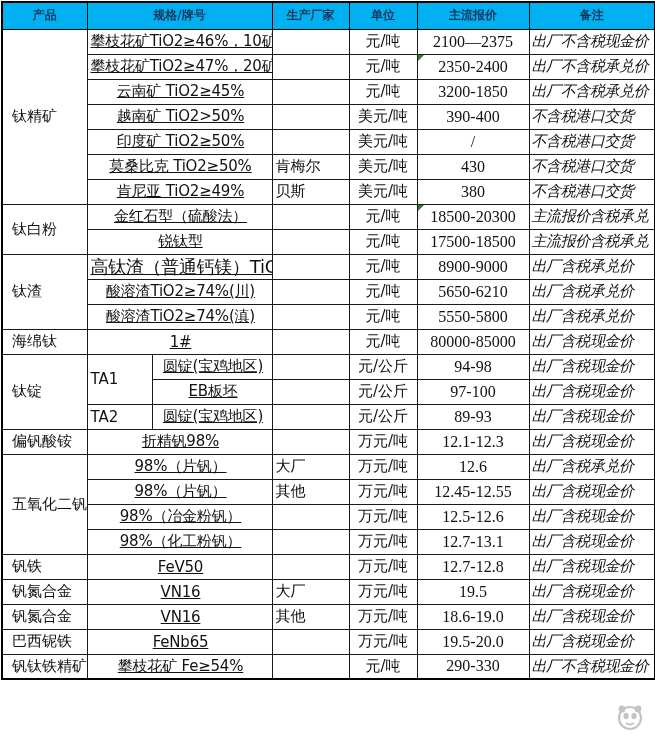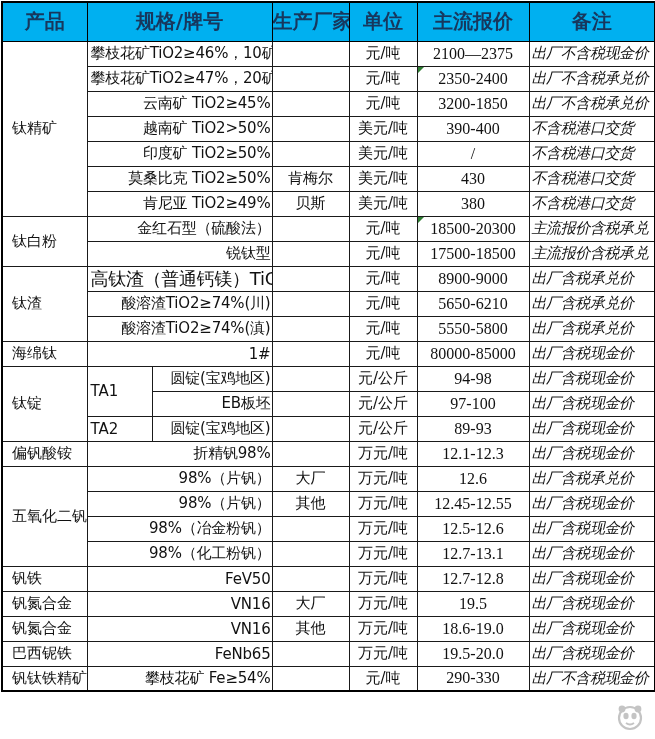--- a/index.html
+++ b/index.html
@@ -17,35 +17,35 @@
     position:relative;overflow:hidden;
   }
   .sheet{position:absolute;top:0;left:0;}
   table{
     border-collapse:collapse;table-layout:fixed;
     width:653px;margin:1px 0 0 1px;
     border:2px solid #000;
   }
   th{
     background:var(--header-bg);color:var(--header-text);
-    font-weight:bold;font-size:20px;height:39px;
+    font-weight:bold;font-size:12px;height:27px;
     border:1px solid #000;text-align:center;
     padding:0;white-space:nowrap;overflow:hidden;
   }
   td{
     border:1px solid var(--grid);
     height:25px;font-size:15px;color:#111;
     padding:0 3px;white-space:nowrap;overflow:hidden;
     background:#fff;
   }
   td.c-product{padding:0 9px;}
-  td.c-spec{text-align:right;padding:0 1px 0 3px;letter-spacing:-0.2px;}
+  td.c-spec{text-align:center;padding:0 1px 0 3px;letter-spacing:-0.2px;text-decoration:underline;}
   td.c-spec.tight{font-size:18px;letter-spacing:-0.3px;}
   td.c-grade{text-align:left;}
-  td.c-maker{text-align:center;margin-left:31px;}
+  td.c-maker{text-align:left;margin-left:31px;}
   td.c-unit{text-align:center;}
   td.c-price{
     text-align:center;position:relative;
     font-family:Liberation Serif, serif;
     font-size:16px;
   }
   td.c-note{text-align:left;padding:0 1px 0 2px;letter-spacing:-0.4px;font-style:italic;}
   .marker{
     position:absolute;top:0;left:0;width:0;height:0;
     border-top:6px solid var(--marker);

